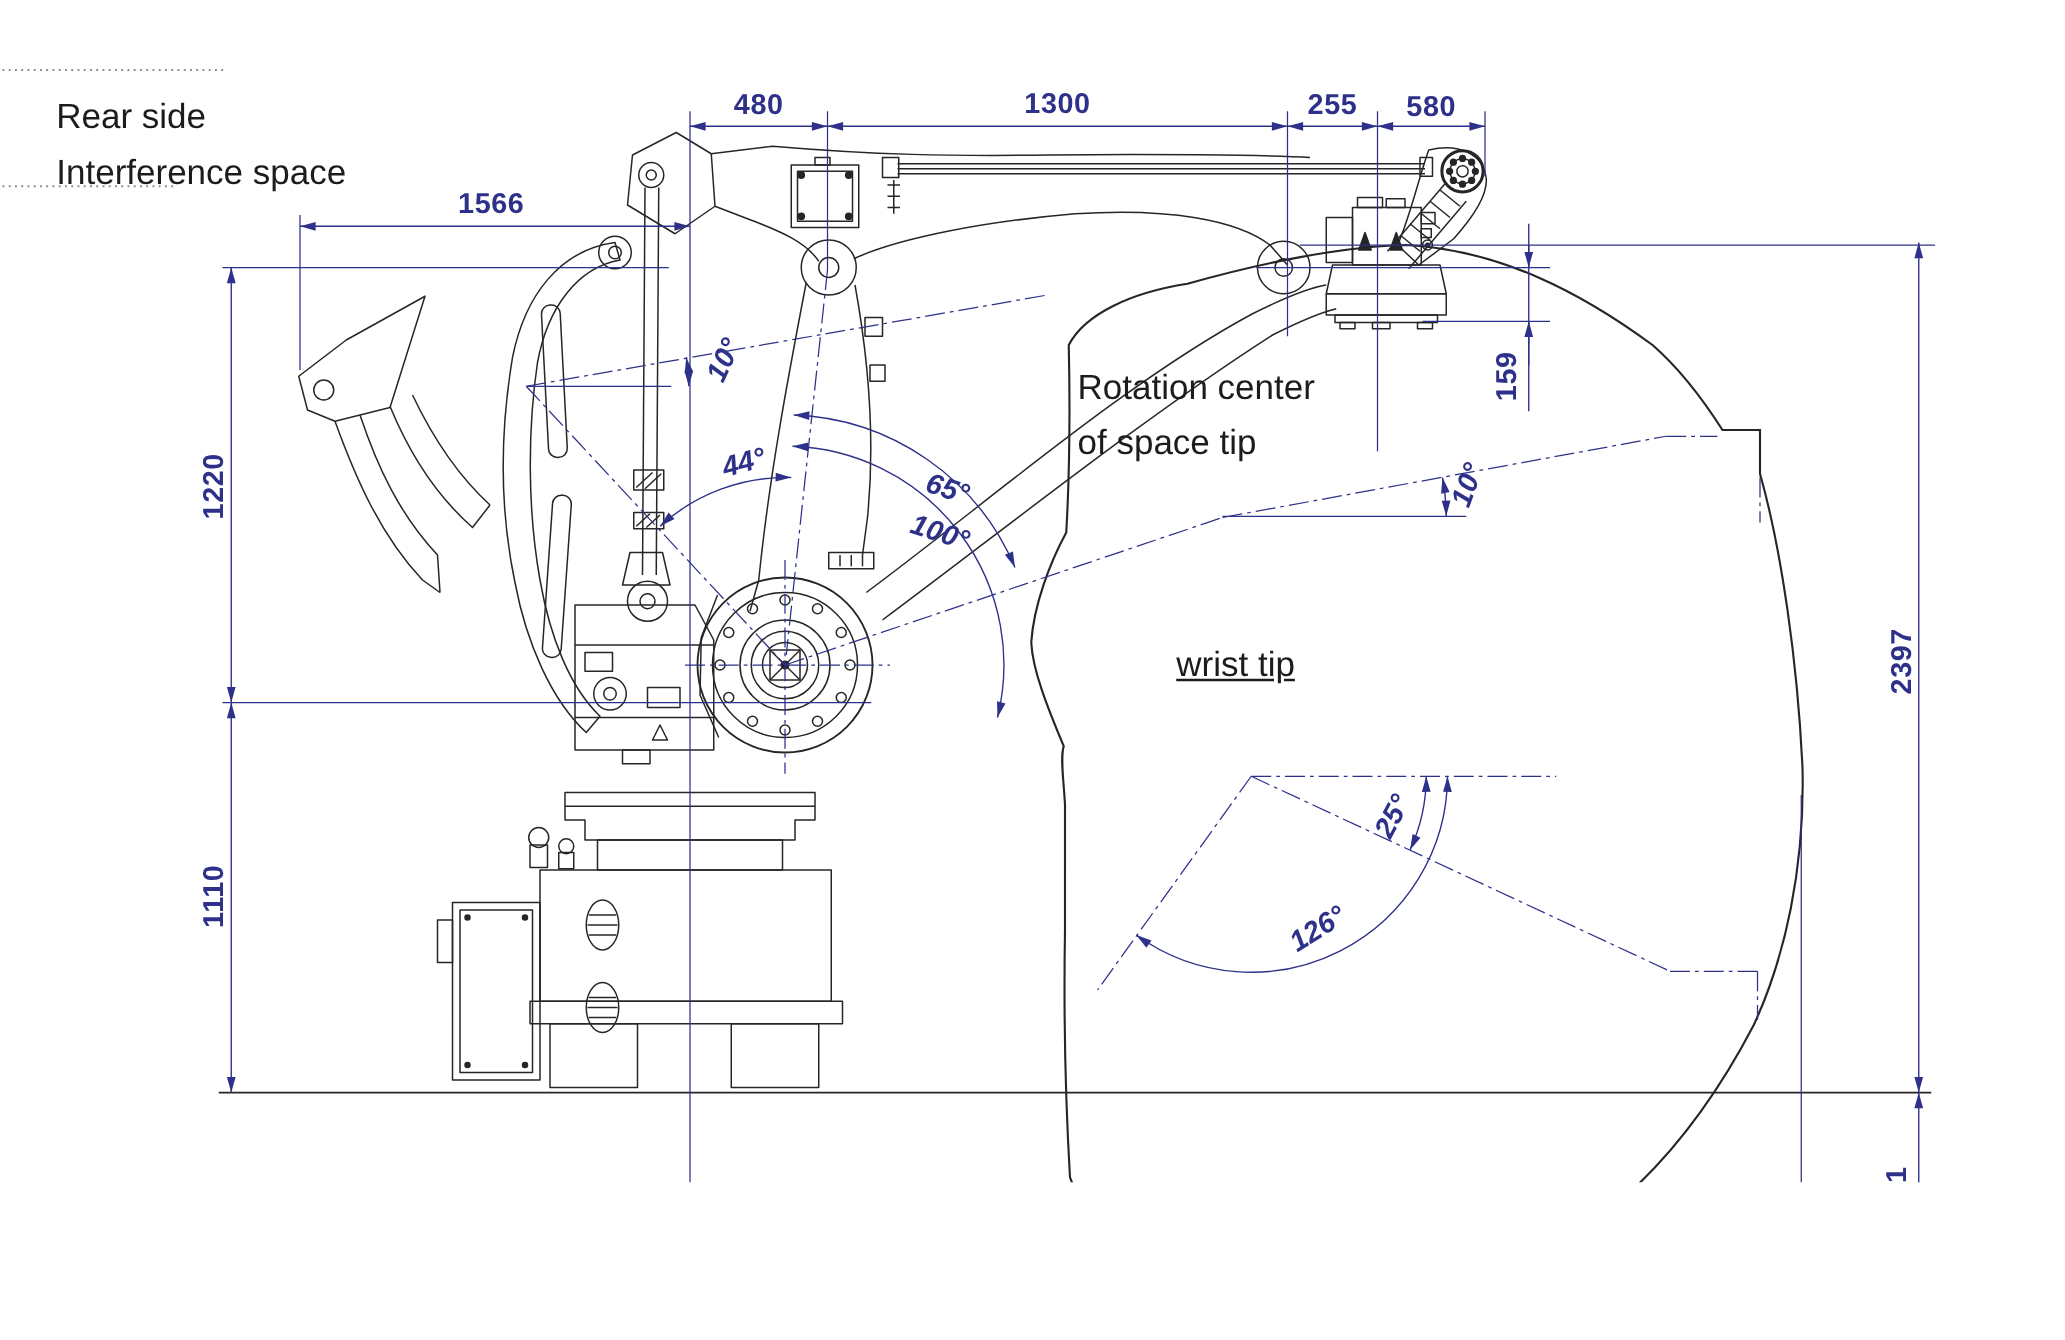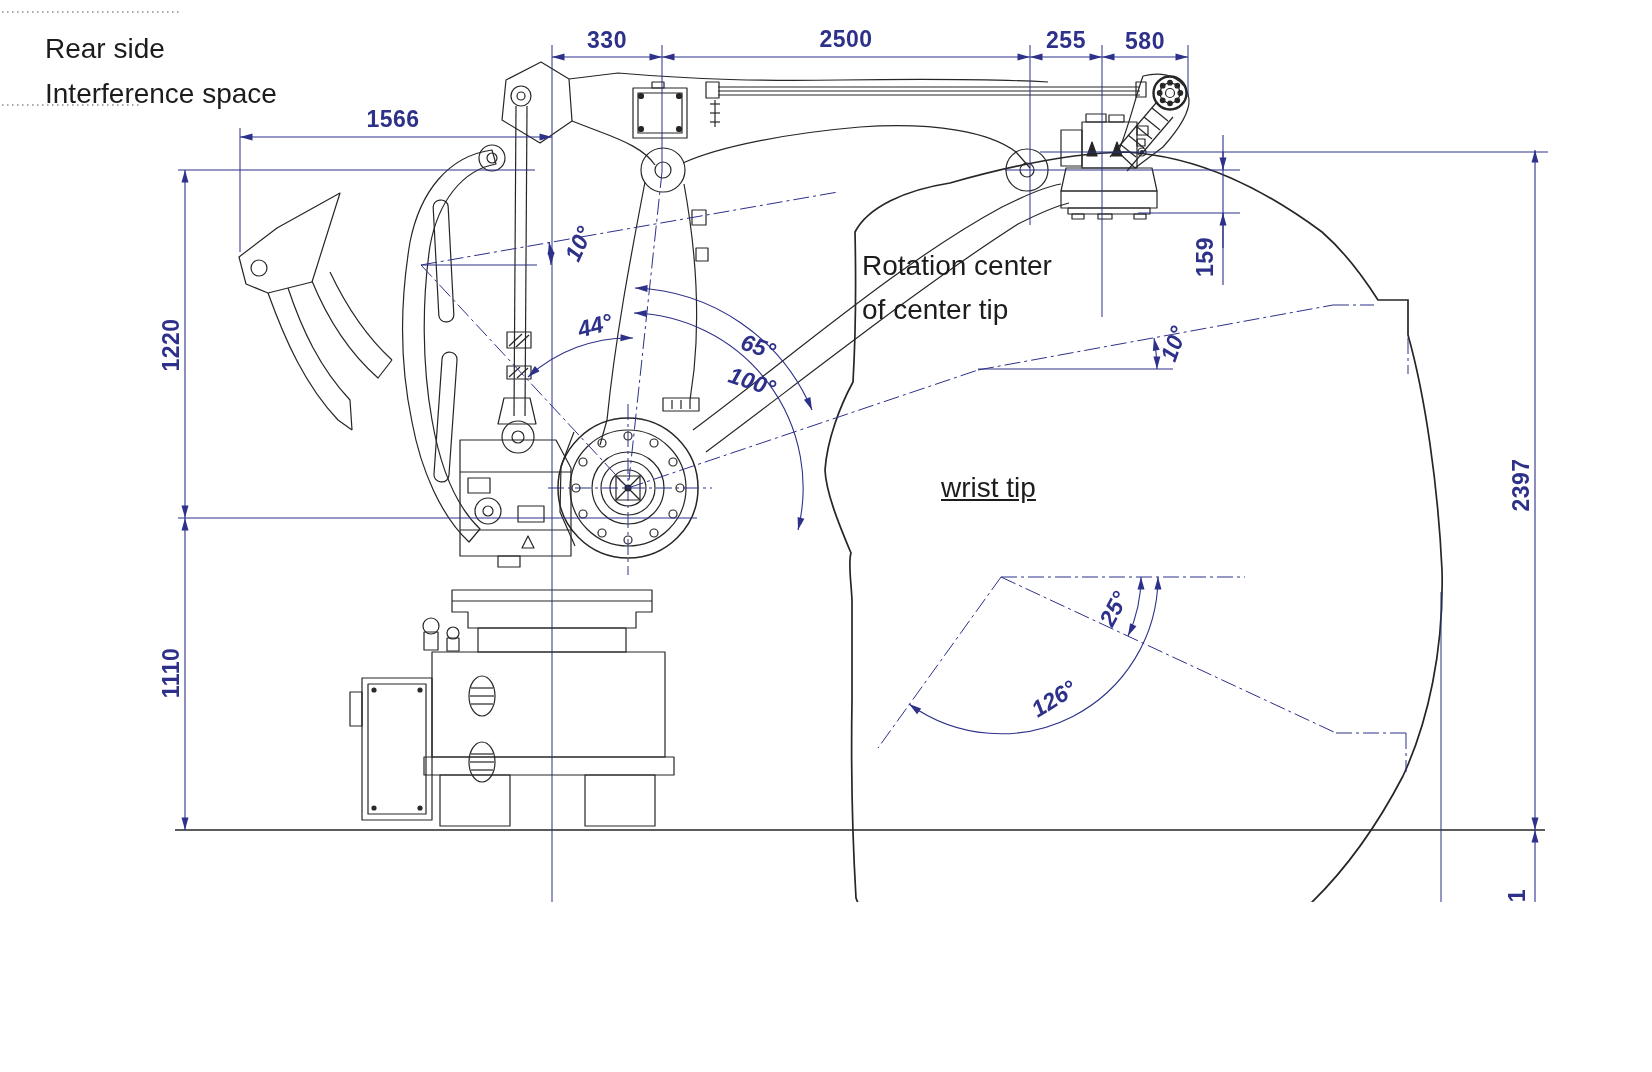--- a/index.html
+++ b/index.html
@@ -1,17 +1,17 @@
 <!DOCTYPE html>
 <html><head>
 <meta charset="utf-8">
 <style>
   html,body{margin:0;padding:0;background:#ffffff;}
   #stage{position:relative;width:1652px;height:902px;background:#ffffff;overflow:hidden;
-         font-family:"Liberation Sans", sans-serif;}
+         font-family:"Liberation Sans", sans-serif;margin-top:44px;}
   svg{position:absolute;left:0;top:0;}
   .lbl{position:absolute;white-space:nowrap;transform:translate(-50%,-50%);}
   .dim{color:#2d3189;font-size:23px;font-weight:bold;letter-spacing:0.5px;}
   .ang{color:#2d3189;font-size:23px;font-weight:bold;font-style:italic;}
   .blk{color:#1c1c1c;font-size:28px;transform:none;}
   .rot90{transform:translate(-50%,-50%) rotate(-90deg);}
   .r-65{transform:translate(-50%,-50%) rotate(-65deg);}
   .r-70{transform:translate(-50%,-50%) rotate(-70deg);}
   .r-15{transform:translate(-50%,-50%) rotate(-15deg);}
   .r18{transform:translate(-50%,-50%) rotate(18deg);}
@@ -301,26 +301,26 @@
     <path d="M1157,369 A179,179 0 0 0 1154,338" marker-start="url(#arrS)" marker-end="url(#arrE)"></path>
     <path d="M1141,577 A140,140 0 0 1 1128,636" marker-start="url(#arrS)" marker-end="url(#arrE)"></path>
     <path d="M1158,577 A157,157 0 0 1 909,704" marker-start="url(#arrS)" marker-end="url(#arrE)"></path>
   </g>
 </svg>
 
 <div class="lbl blk" style="left:45px; top:33px;">Rear side</div>
 <div class="lbl blk" style="left:45px; top:78px;">Interference space</div>
 
 <div class="lbl blk" style="left:862px; top:250px;">Rotation center</div>
-<div class="lbl blk" style="left:862px; top:294px;">of center tip</div>
+<div class="lbl blk" style="left:862px; top:294px;">of space tip</div>
 
 <div class="lbl blk" style="left:941px; top:472px;text-decoration:underline;">wrist tip</div>
 
-<div class="lbl dim" style="left:607px;  top:40px;">330</div>
-<div class="lbl dim" style="left:846px;  top:39px;">2500</div>
+<div class="lbl dim" style="left:607px;  top:40px;">480</div>
+<div class="lbl dim" style="left:846px;  top:39px;">1300</div>
 <div class="lbl dim" style="left:1066px; top:40px;">255</div>
 <div class="lbl dim" style="left:1145px; top:41px;">580</div>
 <div class="lbl dim" style="left:393px;  top:119px;">1566</div>
 <div class="lbl dim rot90" style="left:171px;  top:345px;">1220</div>
 <div class="lbl dim rot90" style="left:171px;  top:673px;">1110</div>
 <div class="lbl dim rot90" style="left:1205px; top:257px;">159</div>
 <div class="lbl dim rot90" style="left:1521px; top:485px;">2397</div>
 <div class="lbl dim rot90" style="left:1517px; top:909px;">561</div>
 <div class="lbl dim" style="left:990px;  top:1021px;text-align:center;">3143</div>
 

